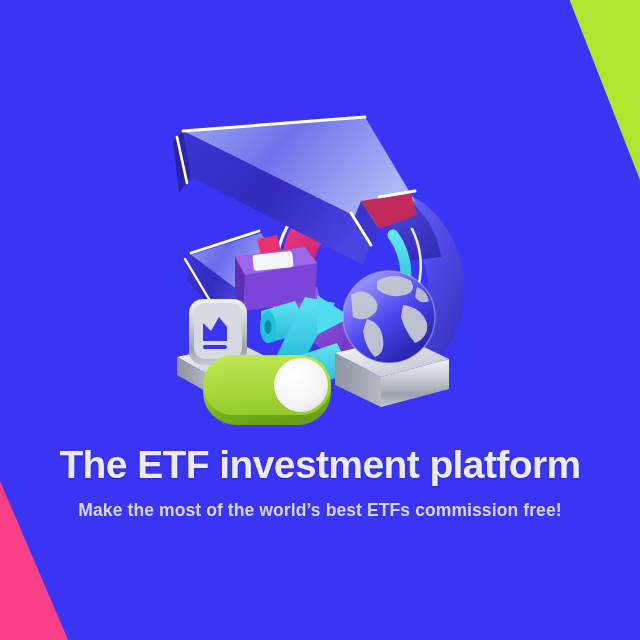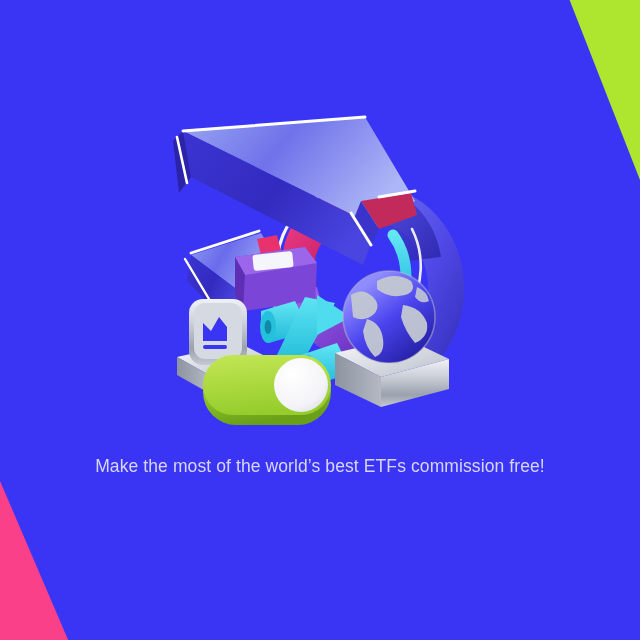--- a/index.html
+++ b/index.html
@@ -62,21 +62,21 @@
     font-size: 39px;
     font-weight: 700;
     letter-spacing: -0.6px;
     color: #eceaff;
     line-height: 1.12;
     text-shadow: 0 1px 2px rgba(20,12,120,0.35);
   }
   #subhead {
     margin: 13px 0 0 0;
     font-size: 17.5px;
-    font-weight: 400;
+    font-weight: 700;
     letter-spacing: 0.1px;
     color: #d8d5fb;
     line-height: 1.2;
   }
 </style>
 </head>
 <body>
 
 <div id="canvas">
 
@@ -244,16 +244,17 @@
 
       <g>
         <rect x="38" y="254" width="128" height="66" rx="33" fill="url(#gGreen)"></rect>
         <rect x="38" y="250" width="128" height="60" rx="30" fill="url(#gGreenTop)"></rect>
         <circle cx="136" cy="280" r="27" fill="url(#gKnob)"></circle>
       </g>
     </svg>
   </div>
 
   <div id="text-block">
+    <h1 id="headline">The ETF investment platform</h1>
     <p id="subhead">Make the most of the world’s best ETFs commission free!</p>
   </div>
 
 </div>
 
 </body></html>

